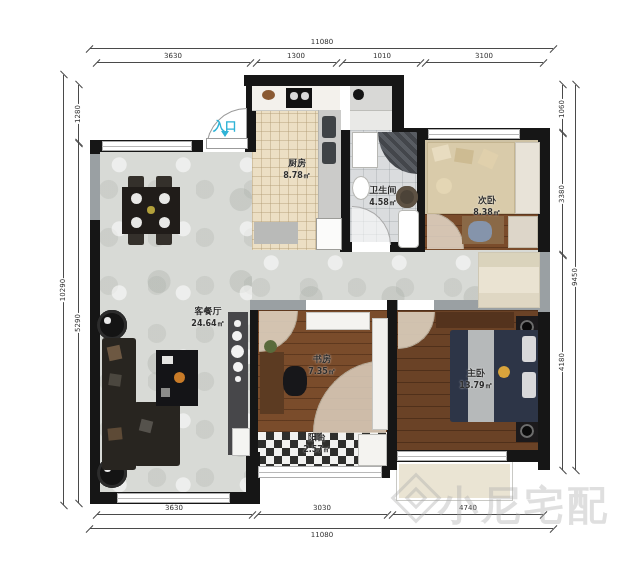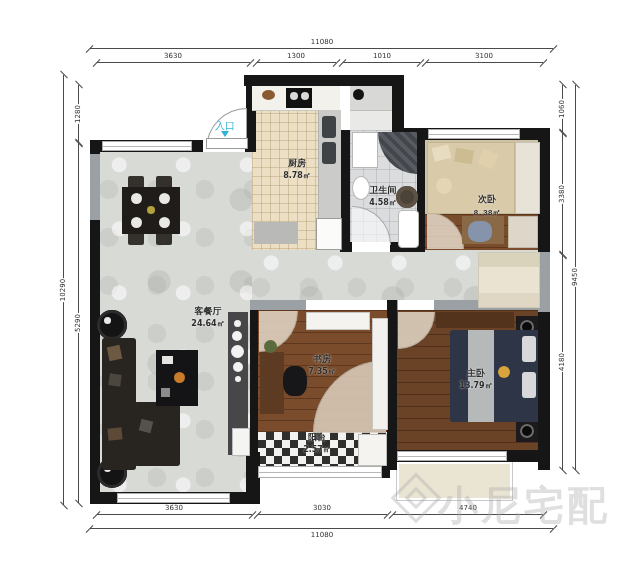--- a/index.html
+++ b/index.html
@@ -48,21 +48,21 @@
   .arc{position:absolute;}
 
   
   .rlabel{position:absolute;transform:translate(-50%,-50%);text-align:center;line-height:1.4;z-index:30;}
   .rname{display:block;font-size:9px;font-weight:bold;color:#2d2d2d;white-space:nowrap;
          text-shadow:0 0 2px rgba(255,255,255,.85);}
   .rarea{display:block;font-size:8px;font-weight:bold;color:#2d2d2d;white-space:nowrap;
          text-shadow:0 0 2px rgba(255,255,255,.85);}
 
   
-  .entrance{position:absolute;transform:translate(-50%,-50%);font-size:10px;font-weight:normal;
+  .entrance{position:absolute;transform:translate(-50%,-50%);font-size:12px;font-weight:bold;
             color:#2fb3d6;white-space:nowrap;z-index:31;}
   .entry-tri{position:absolute;width:0;height:0;border:4px solid transparent;
              border-top:6px solid #2fb3d6;transform:translate(-50%,0);z-index:31;}
 
   
   .dh{position:absolute;height:0;border-top:1px solid #4a4a4a;}
   .dh::before{content:"";position:absolute;left:-1px;top:-5px;width:1px;height:10px;background:#4a4a4a;transform:rotate(45deg);}
   .dh::after{content:"";position:absolute;right:-1px;top:-5px;width:1px;height:10px;background:#4a4a4a;transform:rotate(45deg);}
   .dv{position:absolute;width:0;border-left:1px solid #4a4a4a;}
   .dv::before{content:"";position:absolute;top:-1px;left:-5px;width:10px;height:1px;background:#4a4a4a;transform:rotate(45deg);}
@@ -223,21 +223,21 @@
   <div class="fur circ" style="left:498px;top:366px;width:12px;height:12px;background:#d9a43c;"></div>
 
   <div class="rlabel" style="left:297px;top:169px;">
     <span class="rname">厨房</span>
     <span class="rarea">8.78㎡</span>
   </div>
   <div class="rlabel" style="left:383px;top:196px;">
     <span class="rname">卫生间</span>
     <span class="rarea">4.58㎡</span>
   </div>
-  <div class="rlabel" style="left:487px;top:206px;font-family:Liberation Mono, monospace;">
+  <div class="rlabel" style="left:487px;top:206px;">
     <span class="rname">次卧</span>
     <span class="rarea">8.38㎡</span>
   </div>
   <div class="rlabel" style="left:208px;top:317px;">
     <span class="rname">客餐厅</span>
     <span class="rarea">24.64㎡</span>
   </div>
   <div class="rlabel" style="left:322px;top:365px;">
     <span class="rname">书房</span>
     <span class="rarea">7.35㎡</span>

